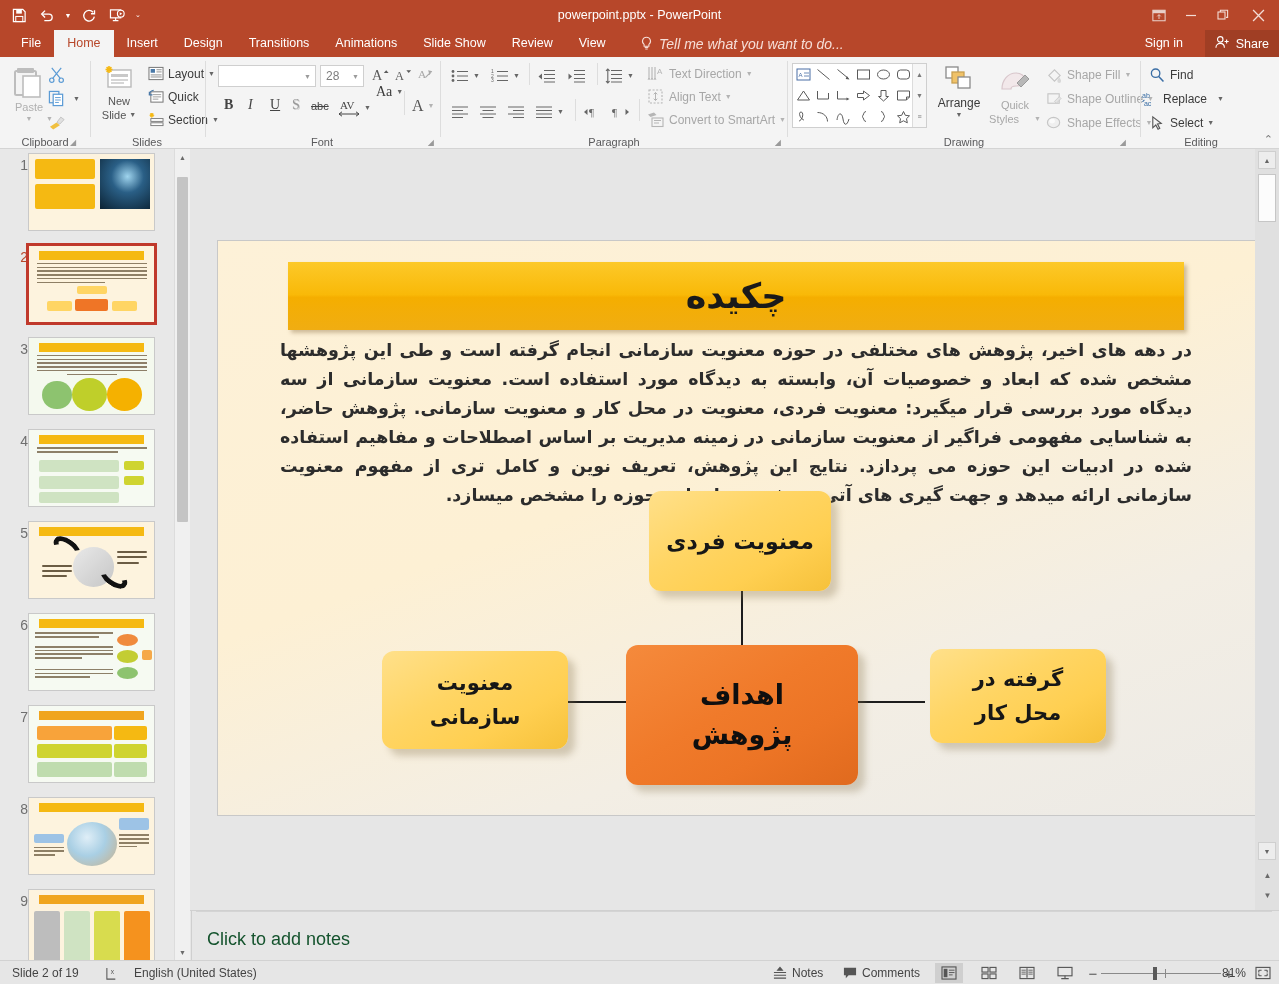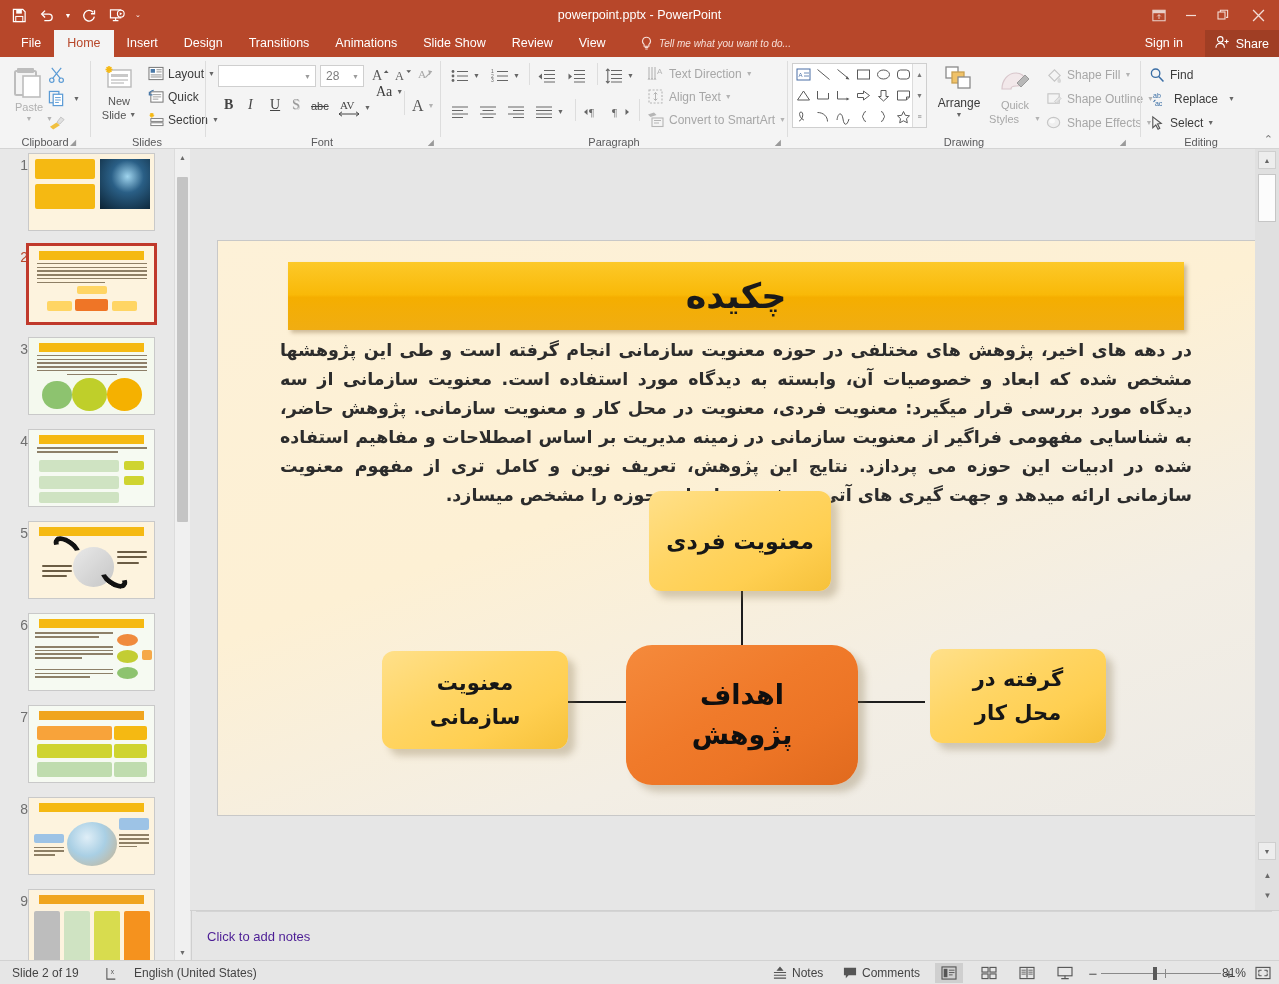--- a/index.html
+++ b/index.html
@@ -37,21 +37,21 @@
     position: absolute; left: 0; top: 30px; width: 1279px; height: 27px;
     background: #b7472a;
   }
   .tabs { position: absolute; left: 8px; top: 0; height: 27px; display: flex; align-items: stretch; }
   .tab {
     padding: 0 13px; height: 27px; line-height: 27px; font-size: 12.5px; color: #fff; white-space: nowrap;
   }
   .tab.active { background: #f4f4f4; color: #b7472a; }
   .tellme {
     position: absolute; left: 640px; top: 0; height: 27px; display: flex; align-items: center;
-    gap: 6px; font-size: 10px; color: #f6ded7; font-style: italic;
+    gap: 6px; font-size: 14px; color: #f6ded7; font-style: italic;
   }
   .bulb { width: 13px; height: 15px; display: block; }
   .signin { position: absolute; right: 96px; top: 0; height: 27px; line-height: 27px; font-size: 12.5px; color: #fff; }
   .sharebtn {
     position: absolute; right: 0; top: 0; height: 27px; padding: 0 10px;
     display: flex; align-items: center; gap: 6px; font-size: 12.5px; color: #fff; background: #a03e24;
   }
 
   
   .ribbon {
@@ -185,21 +185,20 @@
     font-family: "DejaVu Sans", sans-serif; font-weight: bold; direction: rtl;
     box-shadow: 7px 7px 7px rgba(130,110,70,.30);
   }
   .node.yellow {
     background: linear-gradient(150deg,#ffe08a 0%, #ffd564 40%, #ffcf51 70%, #f6c13a 100%);
     color: #171717;
   }
   .node.orange {
     background: linear-gradient(150deg,#f58a3c 0%, #f07a2a 45%, #ec7425 70%, #e06a1e 100%);
     color: #0f0f0f;
-    border-radius: 26px;
   }
   .conn { position: absolute; background: #1d1d1d; }
 
   
   .vscroll {
     position: absolute; left: 1255px; top: 149px; width: 24px; height: 761px;
     background: #e0e0e0;
   }
   .vs-btn {
     position: absolute; left: 3px; width: 18px; height: 18px; background: #ededed;
@@ -212,21 +211,21 @@
   }
   .vs-pp { position: absolute; left: 5px; width: 15px; height: 14px; display:flex; align-items:center; justify-content:center; font-size: 8px; color: #6a6a6a; }
 
   
   .notespane {
     position: absolute; left: 190px; top: 910px; width: 1089px; height: 50px;
     background: #e6e6e6; border-top: 1px solid #d0d0d0;
   }
   .notes-split { position: absolute; left: 6px; top: 0; width: 1076px; height: 1px; background: #d4d4d4; }
   .notes-text {
-    position: absolute; left: 17px; top: 18px; font-size: 13px; color: #4c1d95;
+    position: absolute; left: 17px; top: 18px; font-size: 18px; color: #14532d;
   }
   .notes-left-border { position: absolute; left: 1px; top: 0; width: 1px; height: 50px; background: #cfcfcf; }
 
   
   .statusbar {
     position: absolute; left: 0; top: 960px; width: 1279px; height: 24px;
     background: #e6e6e6; border-top: 1px solid #d2d2d2; font-size: 12px; color: #444;
   }
   .sb-item { position: absolute; top: 0; height: 24px; display: flex; align-items: center; gap: 5px; }
   .sb-btn {
@@ -754,21 +753,21 @@
     <div class="divider" style="left:1140px"></div>
 
     <div class="rgroup" style="left:1141px;width:120px">
       <div class="smallbtn" style="left:8px;top:7px">
         <svg width="17" height="16" viewBox="0 0 18 17">
             <circle cx="7" cy="6.6" r="4.5" fill="none" stroke="#3a6ea5" stroke-width="1.4"></circle>
             <path d="M10.3 10l5 5.5" stroke="#3a6ea5" stroke-width="1.6"></path>
           </svg>
         <span>Find</span>
       </div>
-      <div class="smallbtn" style="left:12px;top:31px">
+      <div class="smallbtn" style="left:1px;top:31px">
         <svg width="17" height="16" viewBox="0 0 18 17">
             <text x="0" y="7.5" font-size="7.5" fill="#3a6ea5" font-family="Liberation Sans, sans-serif">ab</text>
             <text x="2" y="16" font-size="7.5" fill="#3a6ea5" font-family="Liberation Sans, sans-serif">ac</text>
             <path d="M0.5 11.5l2-2" stroke="#3a6ea5" stroke-width="1.1"></path>
           </svg>
         <span>Replace</span>
         <span class="caret" style="margin-left:6px">▼</span>
       </div>
       <div class="smallbtn" style="left:8px;top:55px">
         <svg width="17" height="16" viewBox="0 0 18 17">

